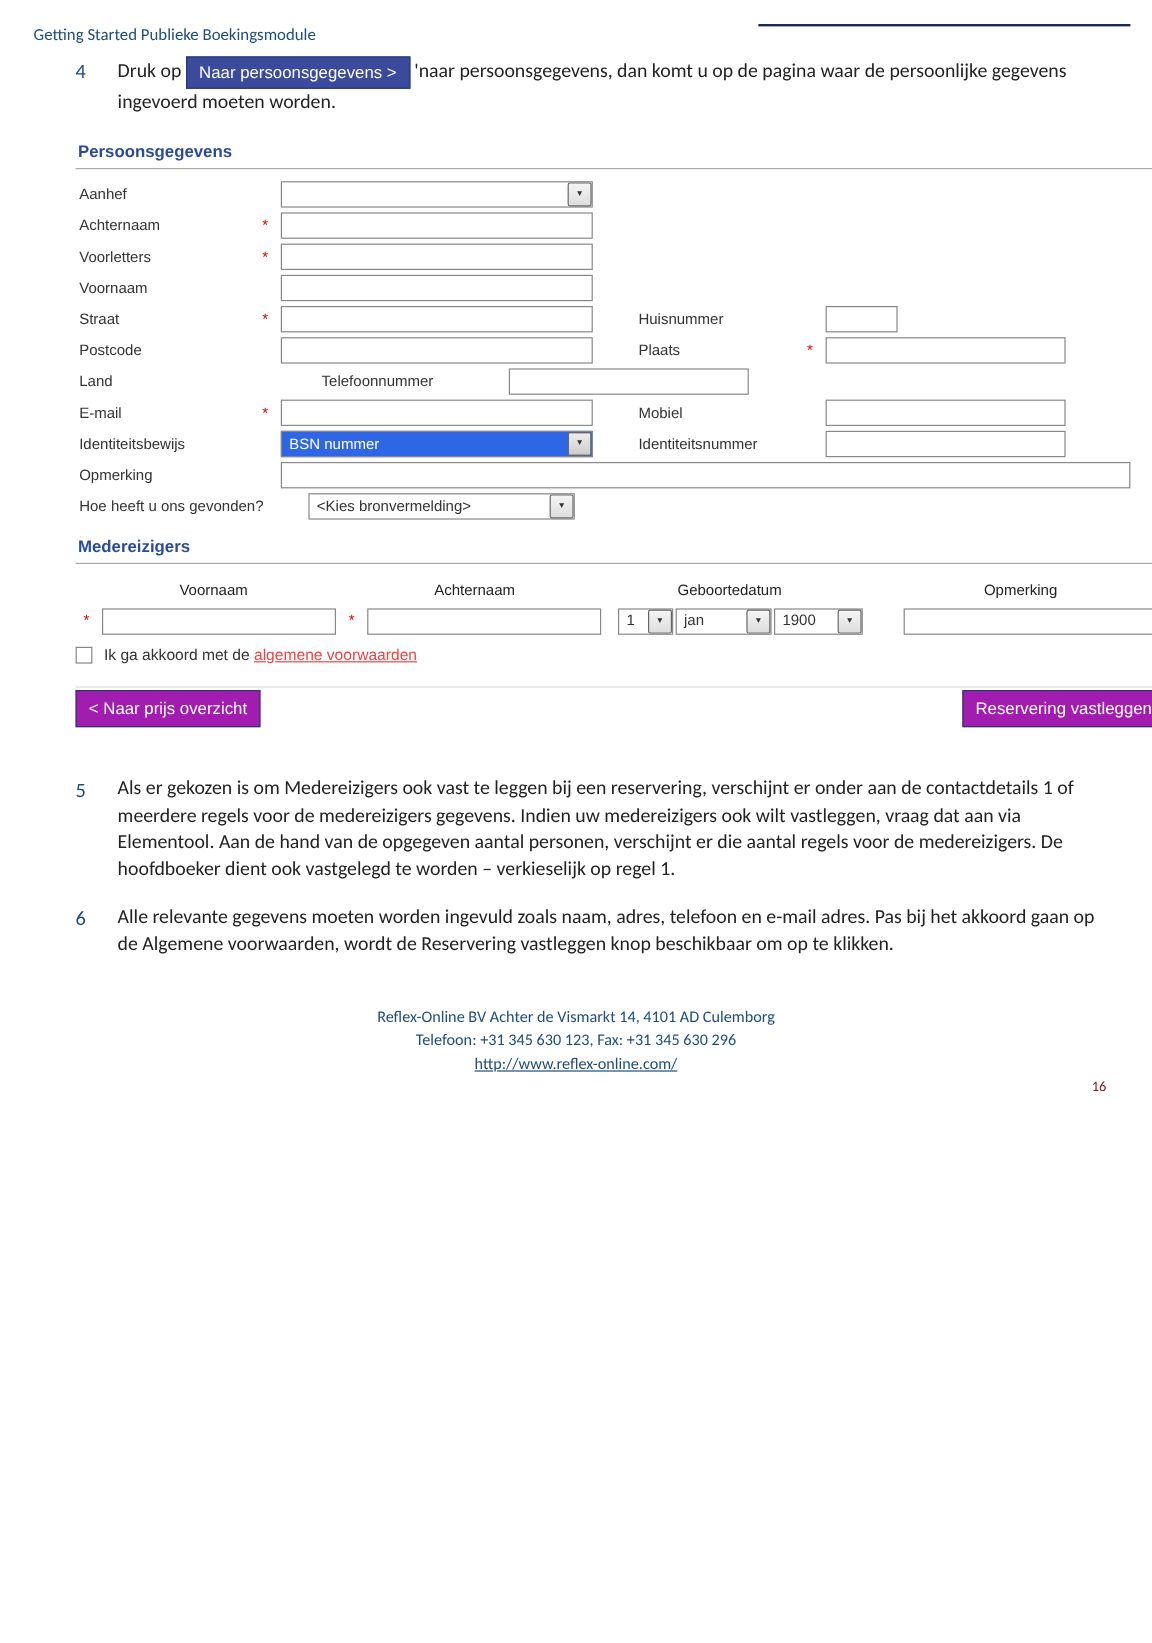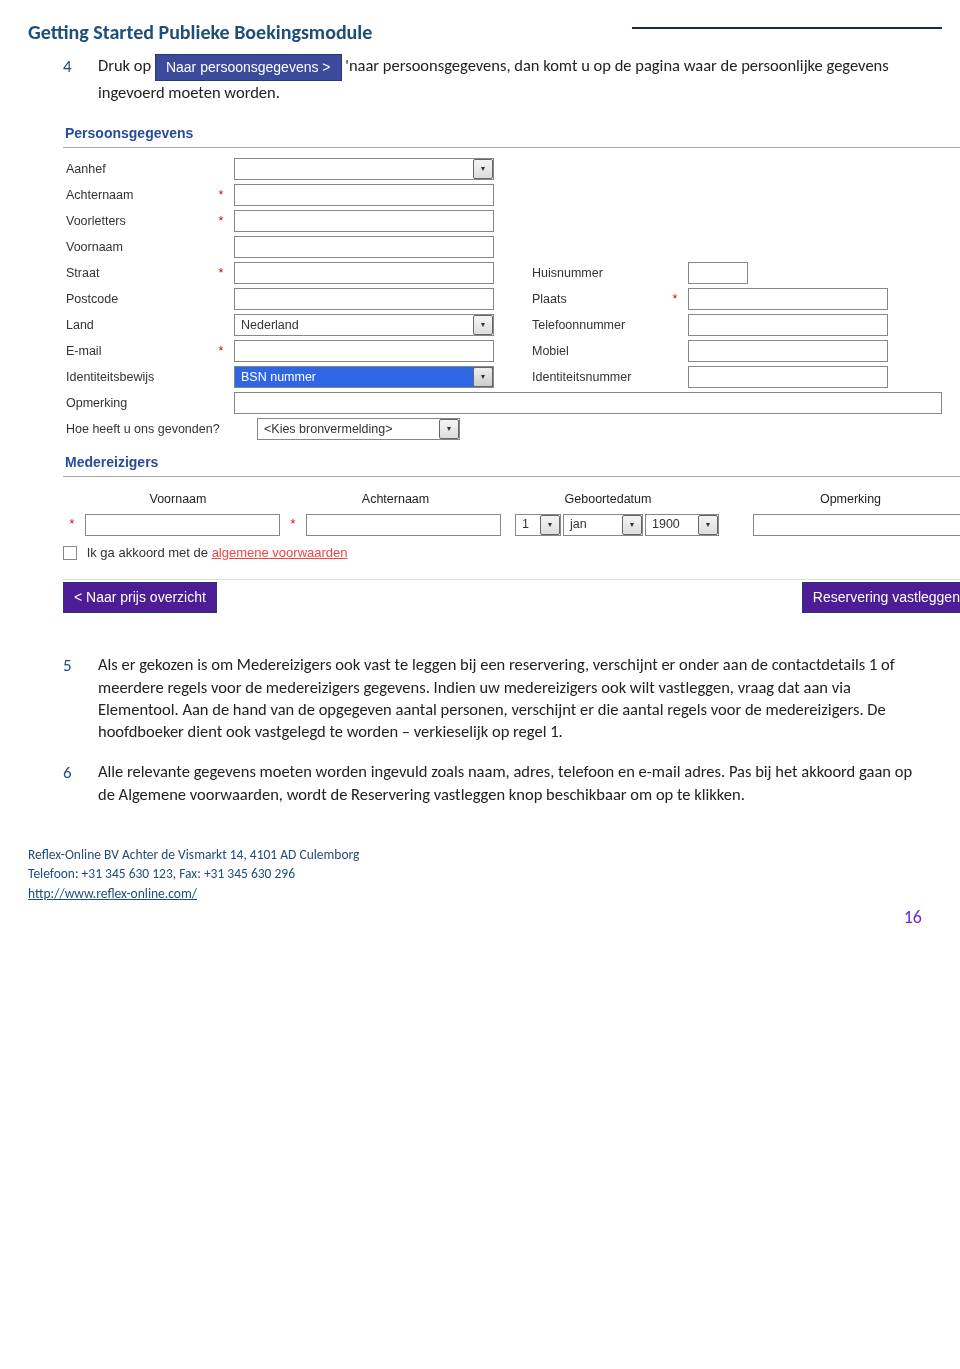--- a/index.html
+++ b/index.html
@@ -16,22 +16,22 @@
   }
   .header {
     display: flex;
     justify-content: space-between;
     align-items: flex-end;
     padding-top: 20px;
     margin-bottom: 10px;
   }
   .doc-title {
     color: #1f4e79;
-    font-size: 20px;
-    font-weight: 700;
+    font-size: 14px;
+    font-weight: 400;
   }
   .logo {
     font-family: Georgia, 'Times New Roman', serif;
     font-size: 58px;
     font-style: italic;
     color: #1a2958;
     letter-spacing: 1px;
     line-height: 0.8;
   }
   .logo-wrap { position: relative; width: 290px; text-align: center; }
@@ -164,39 +164,39 @@
   }
   .alink { color:#ef4444; text-decoration: underline; }
   .nav-bar {
     display:flex;
     justify-content:space-between;
     margin-top: 18px;
     padding-top: 2px;
     border-top: 1px solid #ddd;
   }
   .nav-btn {
-    background: #4c1d95;
+    background: #a21caf;
     color: #fff;
     font-size: 14px;
     padding: 5px 10px;
     border: 1px solid #2a3775;
     font-family: Tahoma, Arial, sans-serif;
   }
   .footer {
-    text-align:left;
+    text-align:center;
     font-size: 13.5px;
     color:#1f4e79;
     margin-top: 40px;
     line-height:1.45;
   }
   .footer a { color:#1f4e79; text-decoration:underline;}
   .pagenum {
     text-align: right;
-    font-size: 18px;
-    color:#6d28d9;
+    font-size: 12px;
+    color:#7f1d1d;
     padding-right: 10px;
     margin-top: 2px;
   }
 </style>
 </head>
 <body>
 
 <div class="page">
   <div class="header">
     <div class="doc-title">Getting Started Publieke Boekingsmodule</div>
@@ -252,24 +252,20 @@
           <div class="noreq"></div>
           <input type="text" class="fld fld-260" style="">
           <div class="gap"></div>
           <div class="col2-label">Plaats</div>
           <div class="req">*</div>
           <input type="text" class="fld fld-200" style="">
         </div>
         <div class="frow">
           <div class="flabel">Land</div>
           <div class="noreq"></div>
-          <div class="fld-sel fld-260">
-            <span>Nederland</span>
-            <span class="sel-btn">▼</span>
-          </div>
           <div class="gap"></div>
           <div class="col2-label">Telefoonnummer</div>
           <div class="noreq"></div>
           <input type="text" class="fld fld-200" style="">
         </div>
         <div class="frow">
           <div class="flabel">E-mail</div>
           <div class="req">*</div>
           <input type="text" class="fld fld-260" style="">
           <div class="gap"></div>
@@ -289,21 +285,21 @@
           <div class="noreq"></div>
           <input type="text" class="fld fld-200" style="">
         </div>
         <div class="frow">
           <div class="flabel">Opmerking</div>
           <div class="noreq"></div>
           <input type="text" class="fld fld-700" style="">
         </div>
         <div class="frow">
           <div class="flabel-wide">Hoe heeft u ons gevonden?</div>
-          <div class="fld-sel" style="width:203px">
+          <div class="fld-sel" style="width:222px">
             <span>&lt;Kies bronvermelding&gt;</span>
             <span class="sel-btn">▼</span>
           </div>
         </div>
 
         <div class="sec-head" style="margin-top:10px">Medereizigers</div>
         <div class="mede-head">
           <div class="mede-col1">Voornaam</div>
           <div class="mede-col2">Achternaam</div>
           <div class="mede-col3">Geboortedatum</div>

